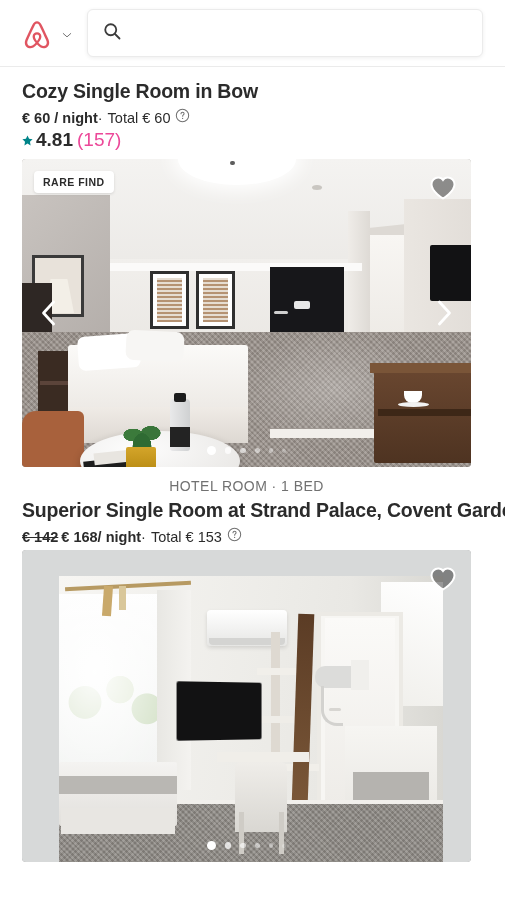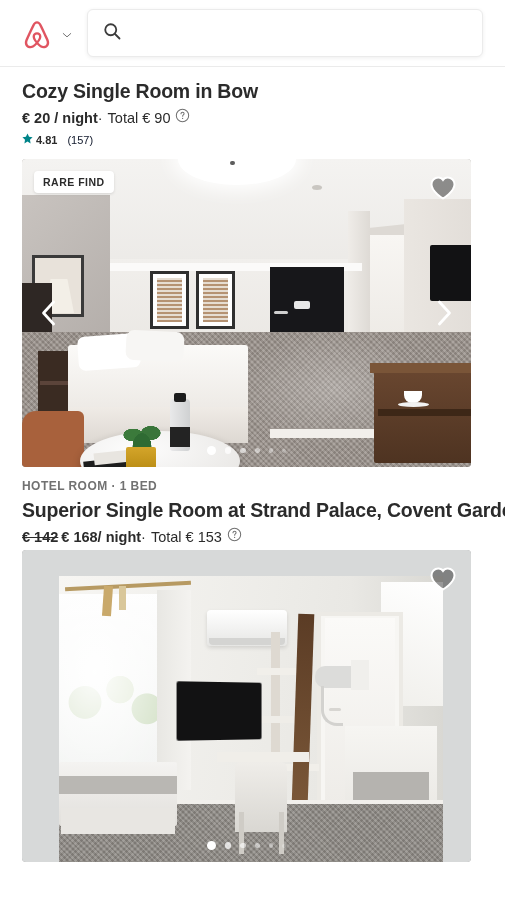--- a/index.html
+++ b/index.html
@@ -62,27 +62,28 @@
   .search-input::placeholder { color: #b0b0b0; }
 
   
   .feed { padding: 0; }
 
   .listing { padding: 0 12px 0 0; }
 
   .listing-info { padding: 12px 22px 0 22px; }
 
   .kicker {
-    font-size: 12px;
+    font-size: 14px;
     letter-spacing: 0.45px;
-    font-weight: 700;
+    font-weight: 400;
     color: #717171;
     text-transform: uppercase;
     margin-bottom: 5px;
     line-height: 14px;
+    text-align: center;
   }
   .listing-title {
     font-size: 19.5px;
     font-weight: 700;
     color: #2b2b2b;
     line-height: 25px;
     letter-spacing: -0.2px;
     margin-bottom: 4px;
     white-space: nowrap;
   }
@@ -97,27 +98,27 @@
   }
   .price-strike { font-weight: 700; text-decoration: line-through; margin-right: 3px; }
   .price-now { font-weight: 700; }
   .price-sep { margin: 0 1px 0 0; }
   .price-total { font-weight: 400; margin-left: 4px; }
   .help-icon { width: 15px; height: 15px; margin-left: 5px; flex: 0 0 auto; }
 
   .rating-line {
     display: flex;
     align-items: center;
-    font-size: 11px;
+    font-size: 19px;
     line-height: 18px;
     padding-bottom: 10px;
   }
   .star-icon { width: 11px; height: 11px; margin-right: 3px; flex: 0 0 auto; }
   .rating-value { font-weight: 700; color: #2b2b2b; }
-  .rating-count { color: #0f172a; margin-left: 10px; }
+  .rating-count { color: #ec4899; margin-left: 4px; }
 
   
   .photo-card {
     position: relative;
     margin: 0 22px;
     height: 308px;
     border-radius: 4px;
     overflow: hidden;
     background: #a3a3a3;
   }
@@ -316,23 +317,23 @@
     <input class="search-input" type="text" value="" placeholder="" style="">
   </div>
 </div>
 
 <div class="feed">
 
   <div class="listing">
     <div class="listing-info">
       <div class="listing-title">Cozy Single Room in Bow</div>
       <div class="price-line">
-        <span class="price-now">€ 20 / night</span>
+        <span class="price-now">€ 60 / night</span>
         <span class="price-sep">·</span>
-        <span class="price-total">Total € 90</span>
+        <span class="price-total">Total € 60</span>
         <span>
           <svg class="help-icon" viewBox="0 0 16 16" fill="none" aria-hidden="true">
             <circle cx="8" cy="8" r="6.6" stroke="#717171" stroke-width="1.1"></circle>
             <path d="M6.4 6.2c0-1 .8-1.6 1.7-1.6.9 0 1.6.6 1.6 1.4 0 1.2-1.5 1.3-1.5 2.4v.3" stroke="#717171" stroke-width="1.1" fill="none" stroke-linecap="round"></path>
             <circle cx="8.1" cy="11.1" r="0.7" fill="#717171"></circle>
           </svg>
         </span>
       </div>
       <div class="rating-line">
         <span>

